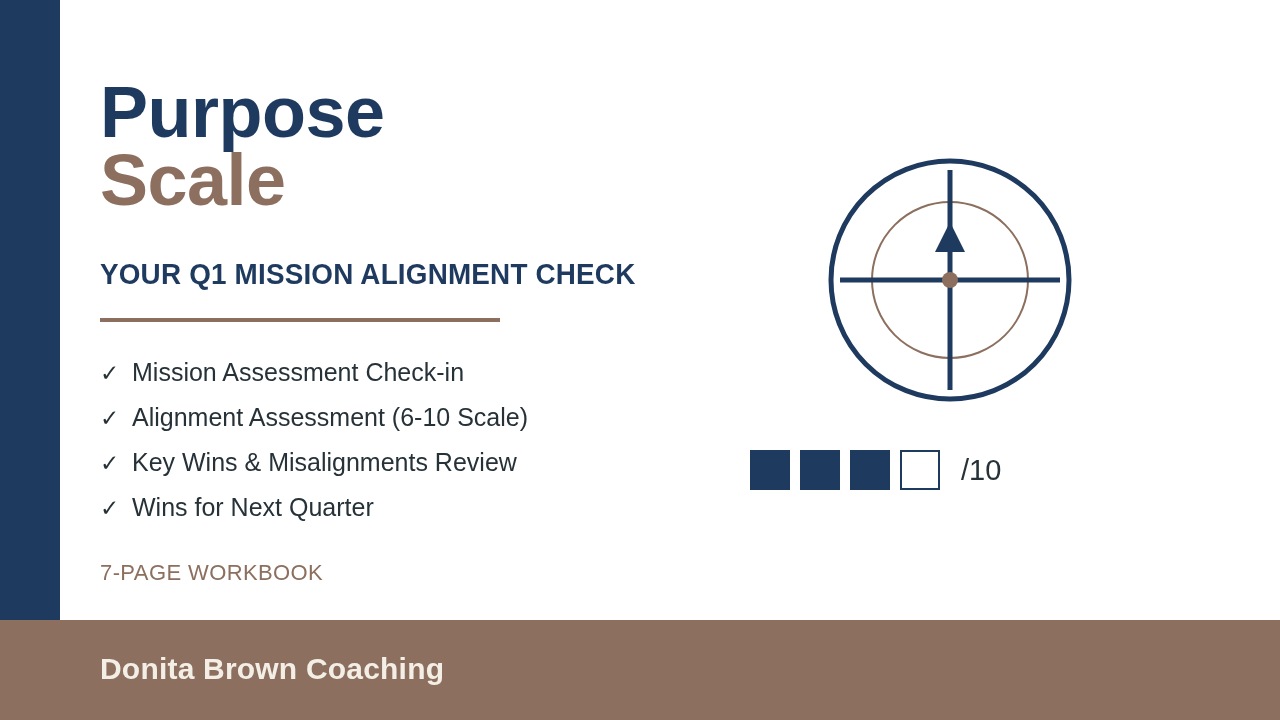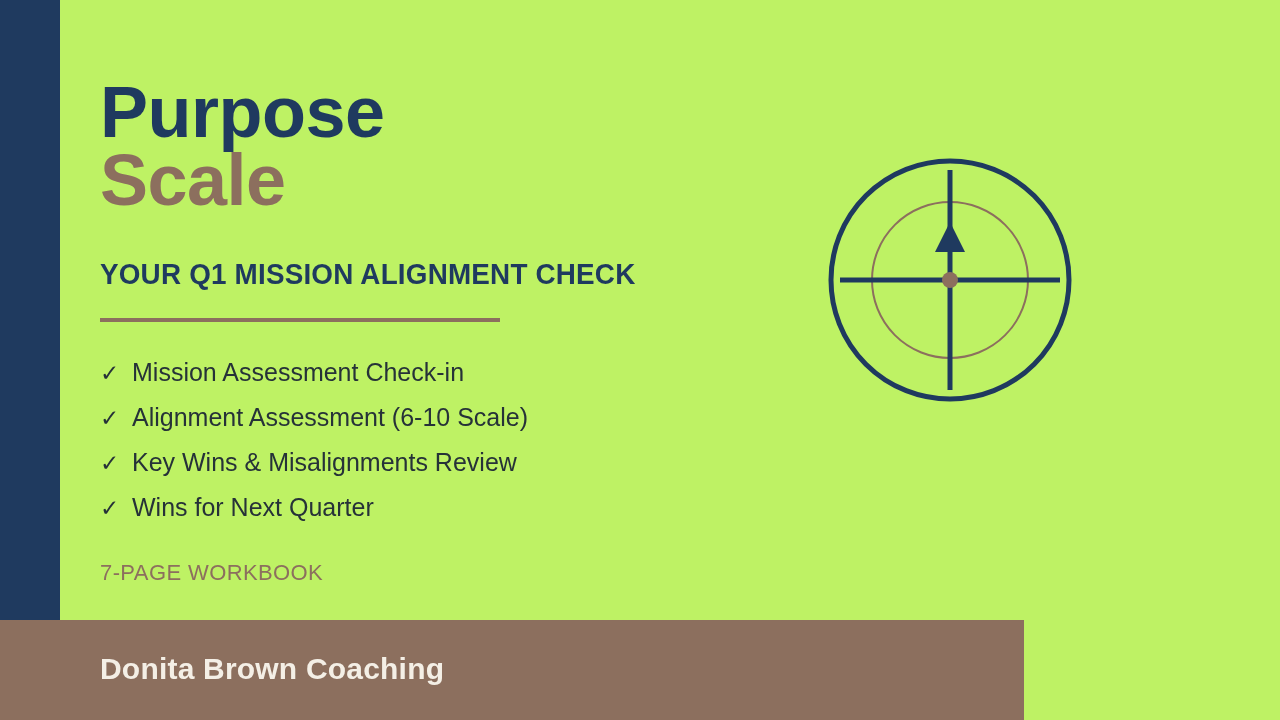--- a/index.html
+++ b/index.html
@@ -13,21 +13,21 @@
     overflow: hidden;
     background: #F4EFE6;
     font-family: "Liberation Sans", sans-serif;
     -webkit-font-smoothing: antialiased;
   }
 
   #slide {
     position: relative;
     width: 1280px;
     height: 720px;
-    background: #bef264;
+    background: #ffffff;
     overflow: hidden;
   }
 
   
   .sidebar-bar {
     position: absolute;
     left: 0;
     top: 0;
     width: 60px;
     height: 620px;
@@ -146,21 +146,21 @@
     margin-left: 11px;
     font-size: 29px;
     color: #263238;
   }
 
   
   .footer {
     position: absolute;
     left: 0;
     bottom: 0;
-    width: 1024px;
+    width: 1280px;
     height: 100px;
     background: #8C6F5E;
   }
   .footer-brand {
     position: absolute;
     left: 100px;
     top: 32px;
     font-size: 30px;
     font-weight: bold;
     color: #F4EFE6;
@@ -209,18 +209,25 @@
     <svg width="255" height="255" viewBox="0 0 255 255" xmlns="http://www.w3.org/2000/svg">
       <circle cx="125" cy="128" r="119" fill="none" stroke="#1F3A5F" stroke-width="5"></circle>
       <circle cx="125" cy="128" r="78" fill="none" stroke="#8C6F5E" stroke-width="2"></circle>
       <line x1="125" y1="18" x2="125" y2="238" stroke="#1F3A5F" stroke-width="5"></line>
       <line x1="15" y1="128" x2="235" y2="128" stroke="#1F3A5F" stroke-width="5"></line>
       <polygon points="125,70 140,100 110,100" fill="#1F3A5F"></polygon>
       <circle cx="125" cy="128" r="8" fill="#8C6F5E"></circle>
     </svg>
   </div>
 
+  <div class="score-meter">
+    <div class="score-box filled"></div>
+    <div class="score-box filled"></div>
+    <div class="score-box filled"></div>
+    <div class="score-box empty"></div>
+    <span class="score-total">/10</span>
+  </div>
 
   <div class="footer">
     <div class="footer-brand">Donita Brown Coaching</div>
   </div>
 
 </div>
 
 </body></html>

